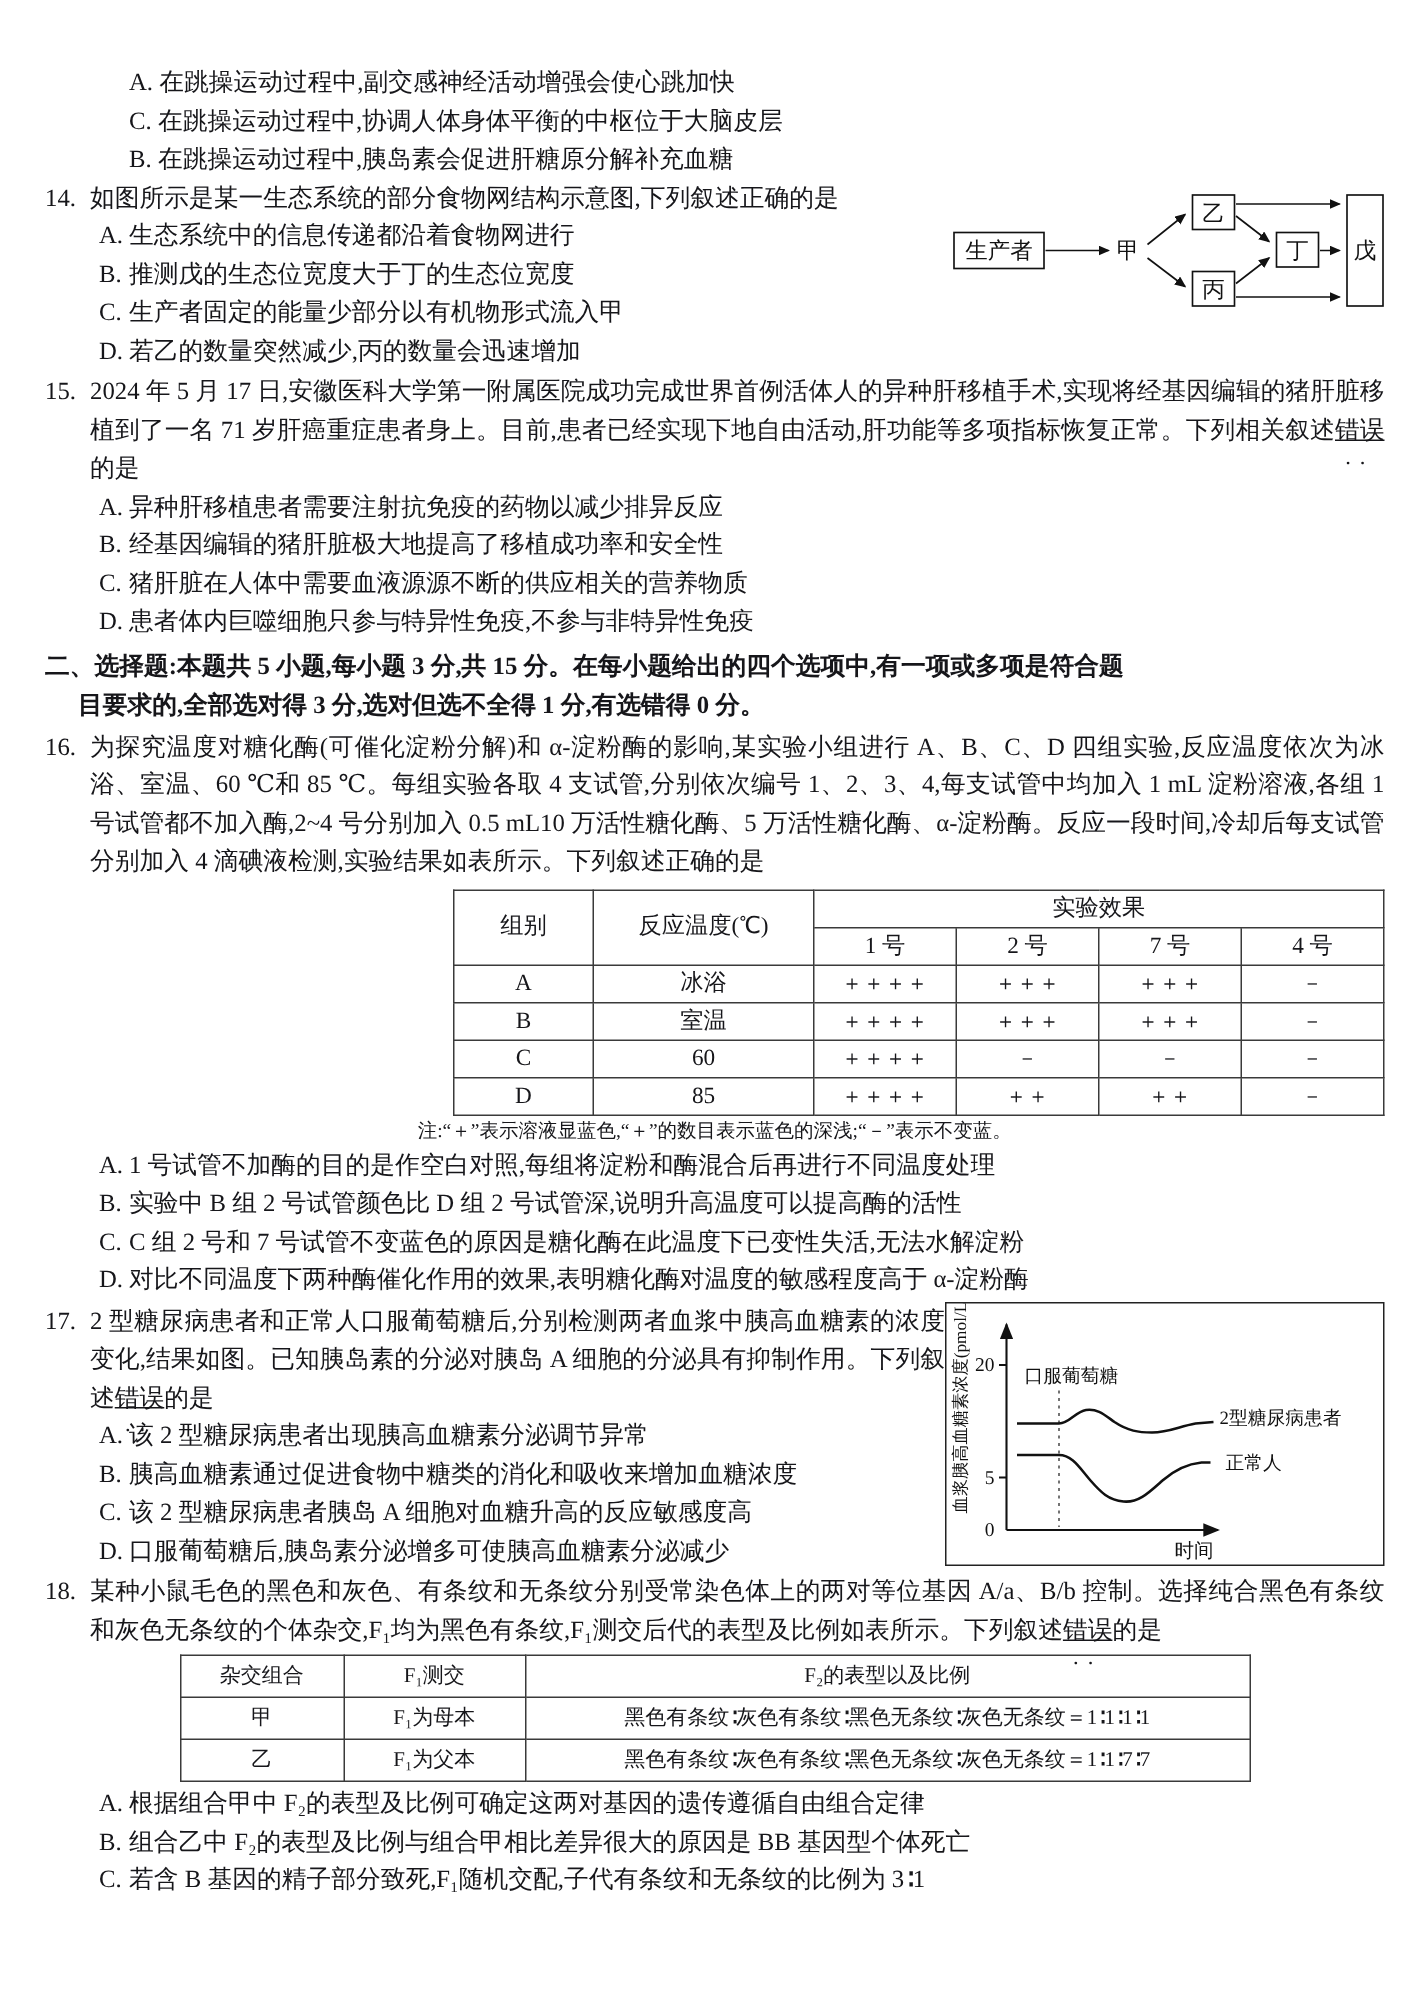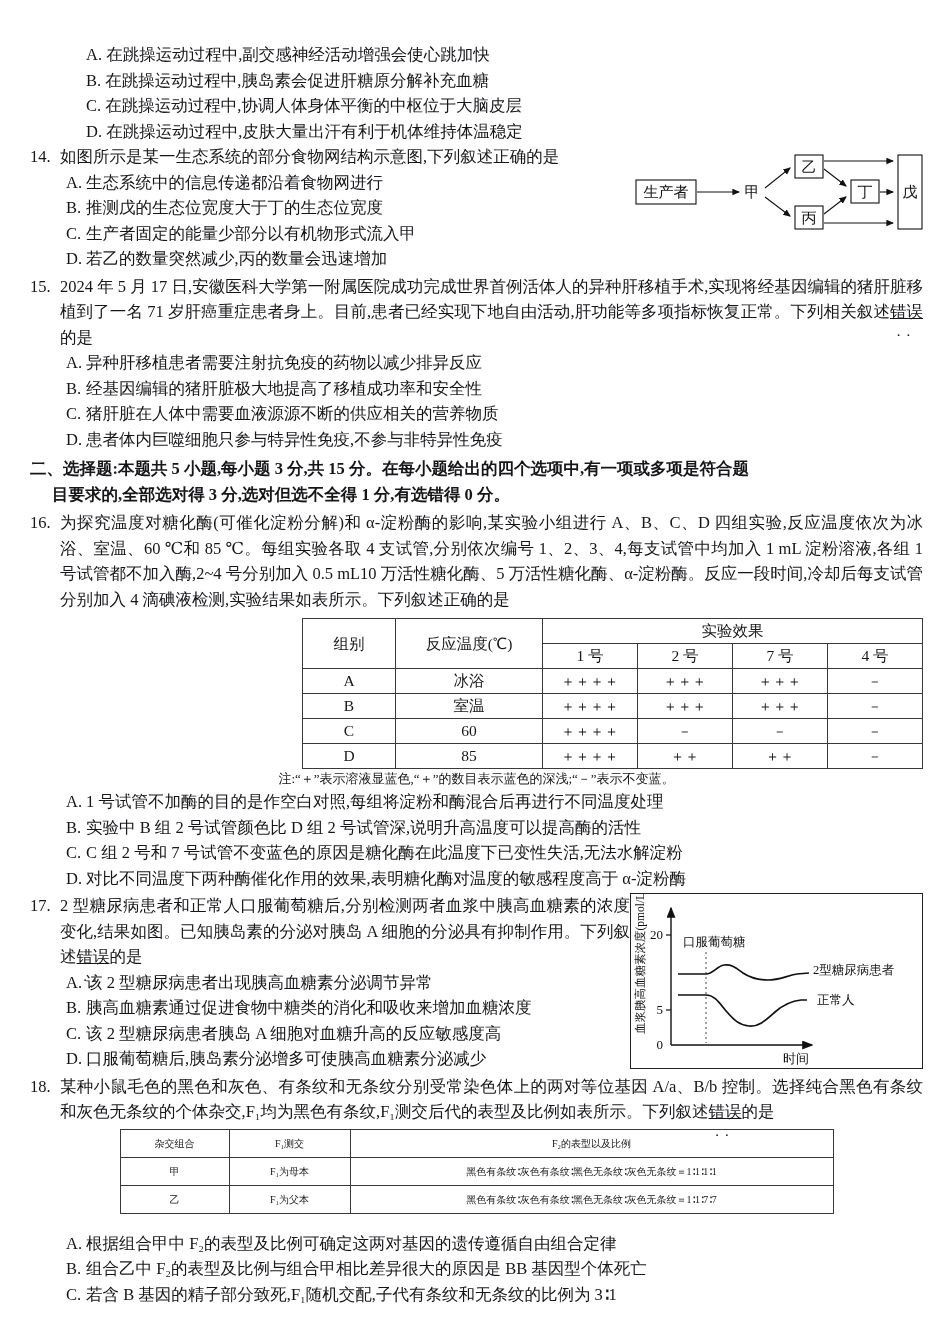--- a/index.html
+++ b/index.html
@@ -158,23 +158,23 @@
     height: 176px;
     border: 1.2px solid #222;
     box-sizing: border-box;
     background: #fff;
   }
   .chart-box svg { display: block; }
 
   
   table.gen {
     border-collapse: collapse;
-    font-size: 10px;
+    font-size: 14px;
     border: 1.5px solid #111;
-    margin: 4px auto 17px auto;
+    margin: 4px auto 1px auto;
   }
   table.gen th, table.gen td {
     border: 0.9px solid #3a3a3a;
     text-align: center;
     padding: 3px 6px;
     font-weight: normal;
     line-height: 21px;
   }
   table.gen .c-comb { width: 96px; }
   table.gen .c-cross { width: 108px; }
@@ -184,27 +184,24 @@
 <body>
 
 <div class="page">
 <div class="content">
 
   <div class="opts">
     <div class="opt">
           <span class="cont">A. 在跳操运动过程中,副交感神经活动增强会使心跳加快</span>
         </div>
     <div class="opt">
-          <span class="cont">B. 在跳操运动过程中,胰岛素会促进肝糖原分解补充血糖</span>
-        </div>
-    <div class="opt">
           <span class="cont">C. 在跳操运动过程中,协调人体身体平衡的中枢位于大脑皮层</span>
         </div>
     <div class="opt">
-          <span class="cont">D. 在跳操运动过程中,皮肤大量出汗有利于机体维持体温稳定</span>
+          <span class="cont">B. 在跳操运动过程中,胰岛素会促进肝糖原分解补充血糖</span>
         </div>
   </div>
 
   <div class="q">
     <div class="stem stem-indent">
       <span class="qnum">14.</span><span>如图所示是某一生态系统的部分食物网结构示意图,下列叙述正确的是</span>
     </div>
     <div class="opts" style="width:600px;">
       <div class="opt">
             <span class="lbl">A.</span>

